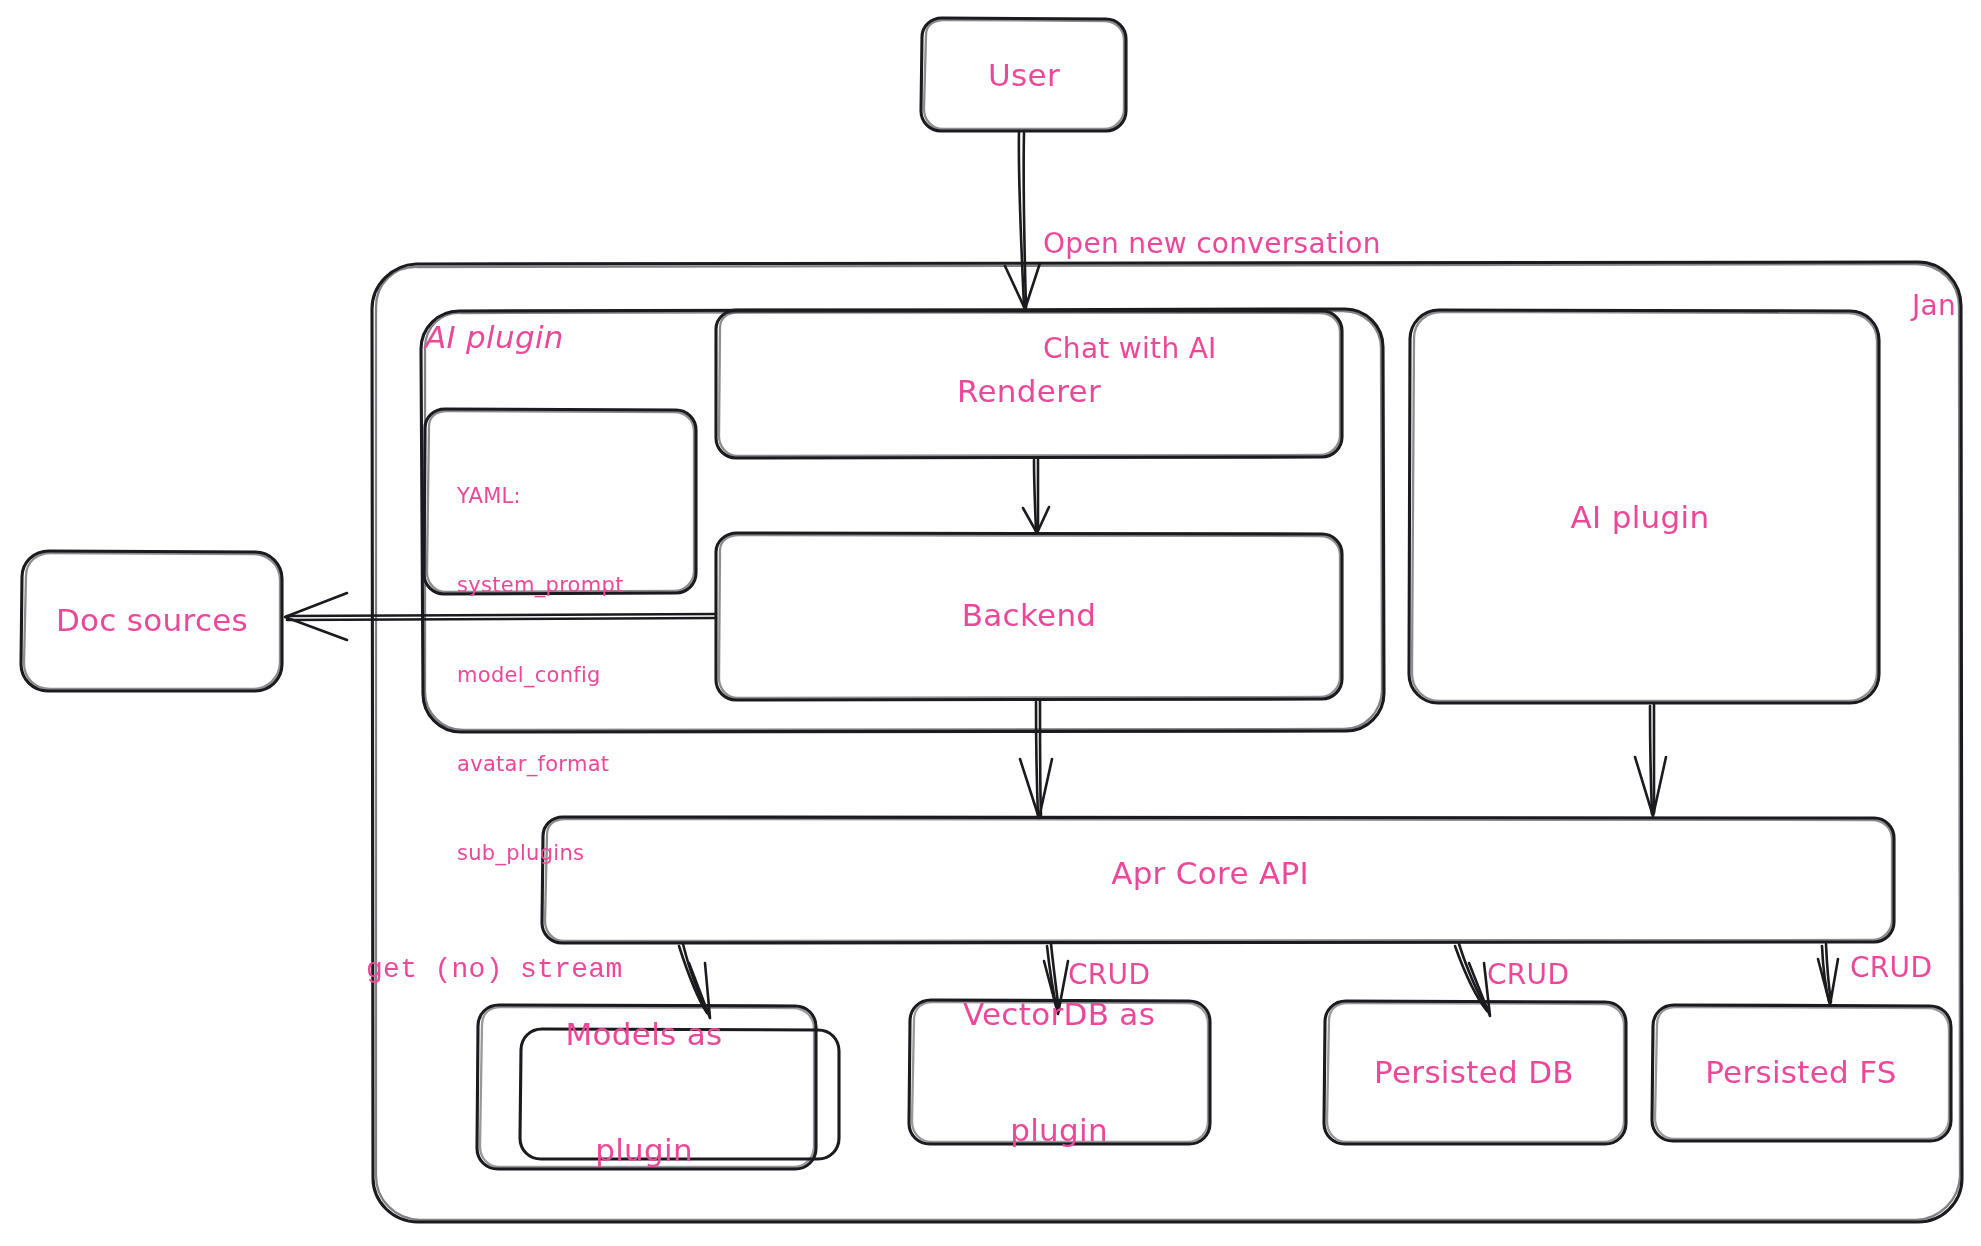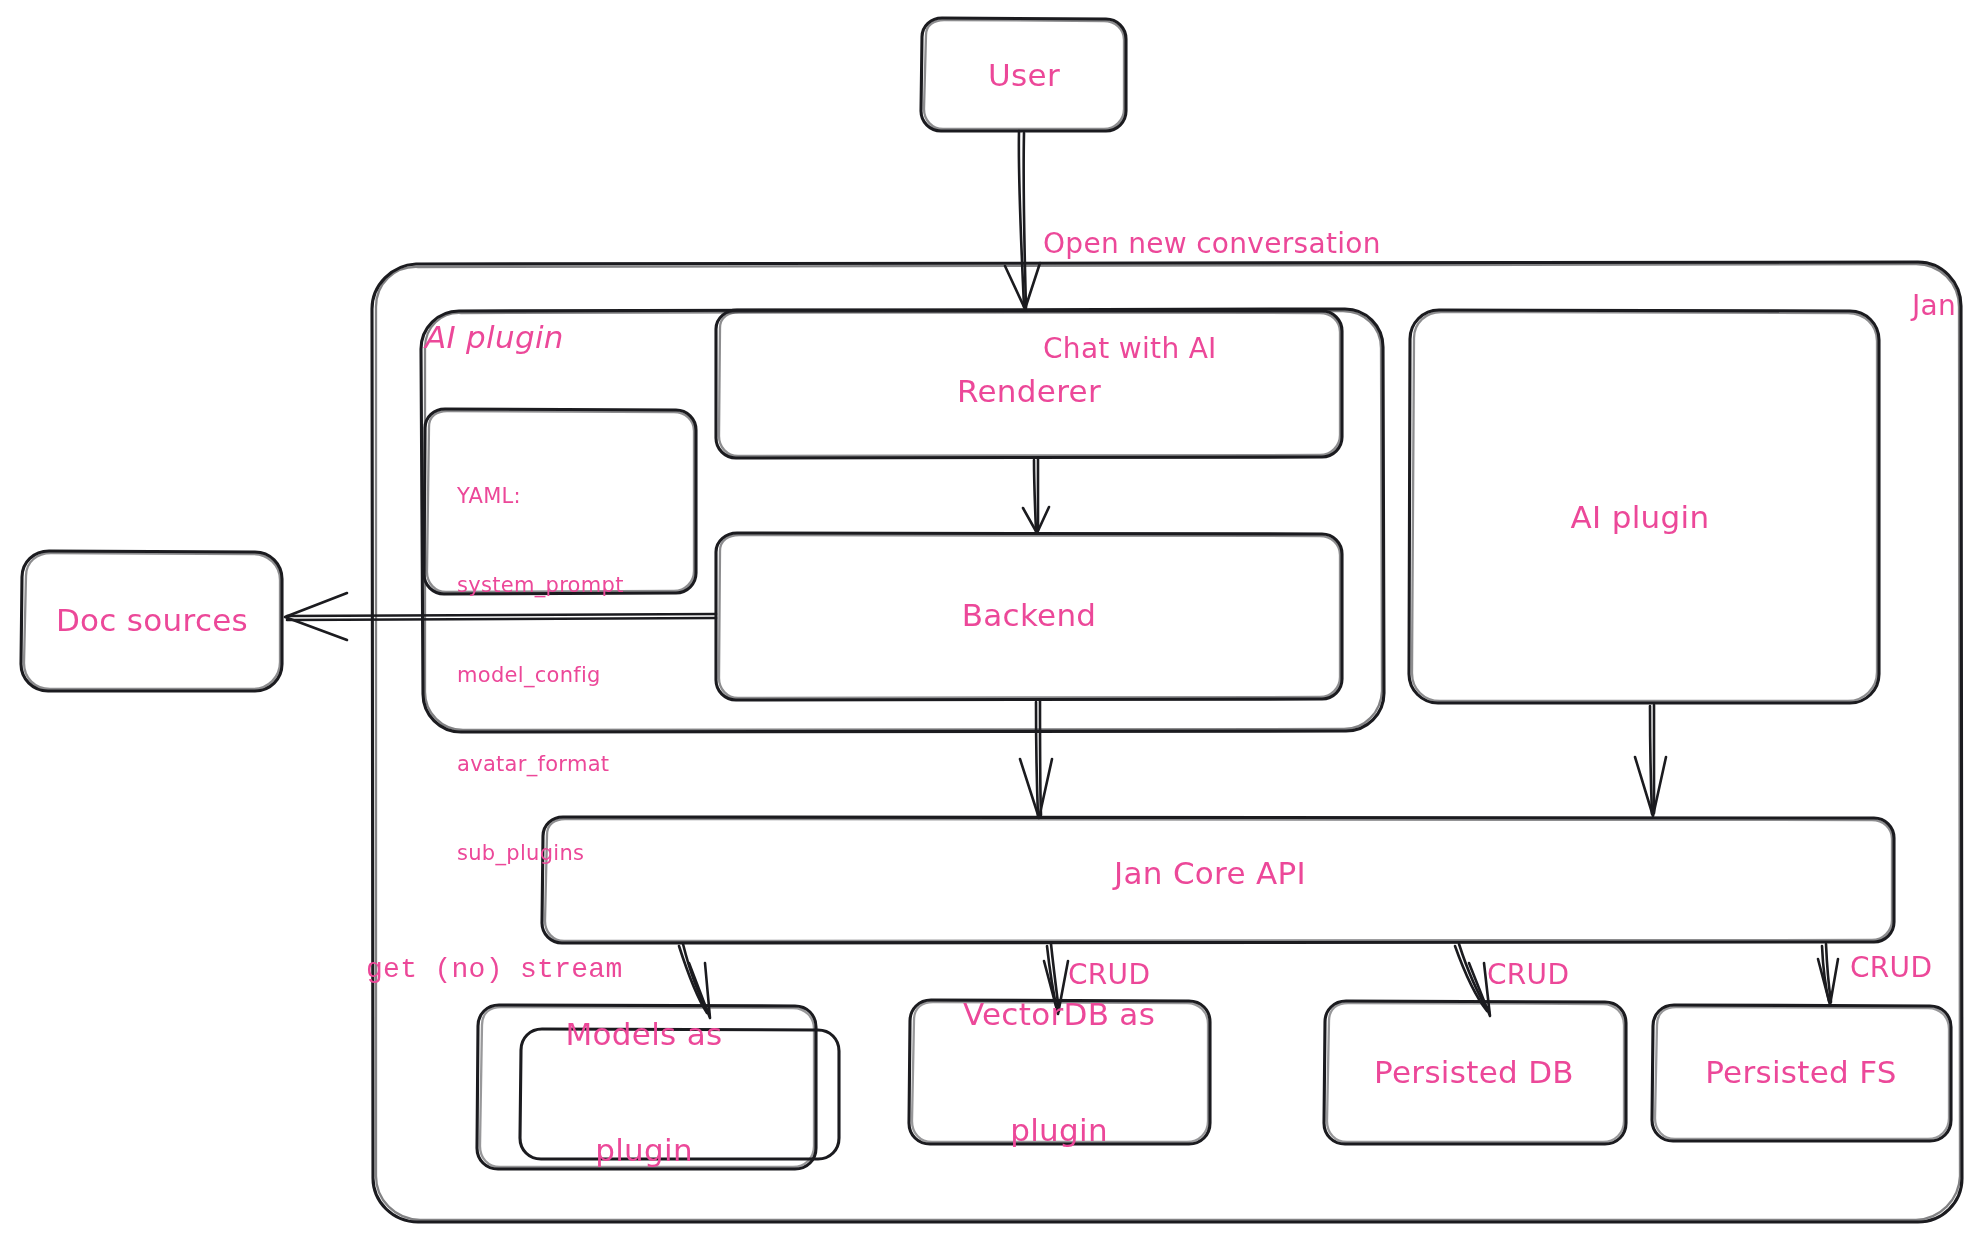--- a/index.html
+++ b/index.html
@@ -251,21 +251,21 @@
   <div class="lbl lbl-center node-label" style="left:152px; top:620px;">Doc sources</div>
 
   <div class="lbl yaml-label" style="left:447px; top:422px;">
     <div>YAML:</div>
     <div>system_prompt</div>
     <div>model_config</div>
     <div>avatar_format</div>
     <div>sub_plugins</div>
   </div>
 
-  <div class="lbl lbl-center node-label" style="left:1210px; top:873px;">Jan Core API</div>
+  <div class="lbl lbl-center node-label" style="left:1210px; top:873px;">Apr Core API</div>
 
   <div class="lbl edge-label" style="left:366px; top:952px;font-family:Liberation Mono, monospace;">get (no) stream</div>
 
   <div class="lbl edge-label" style="left:1068px; top:957px;">CRUD</div>
 
   <div class="lbl edge-label" style="left:1487px; top:957px;">CRUD</div>
 
   <div class="lbl edge-label" style="left:1850px; top:950px;">CRUD</div>
 
   <div class="lbl lbl-center node-label" style="left:644px; top:1092px;">

